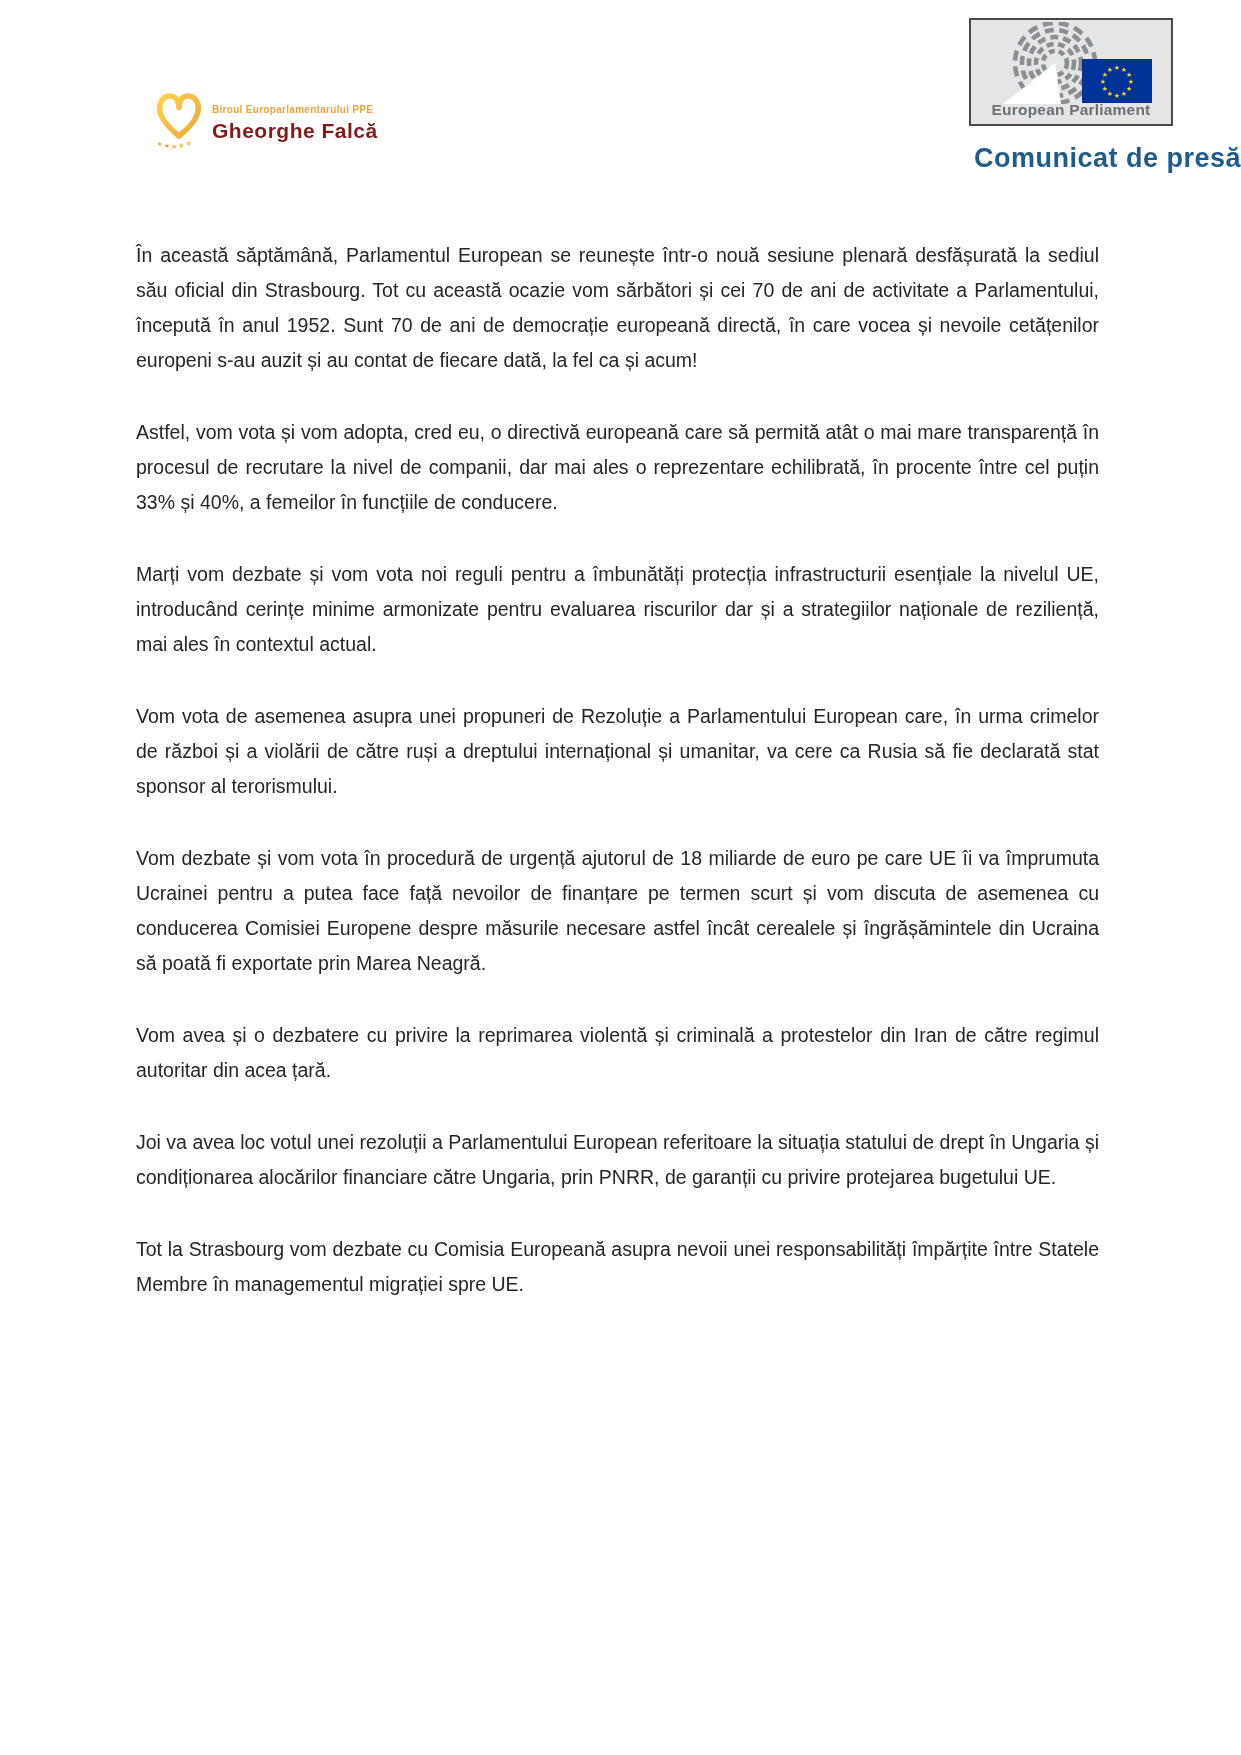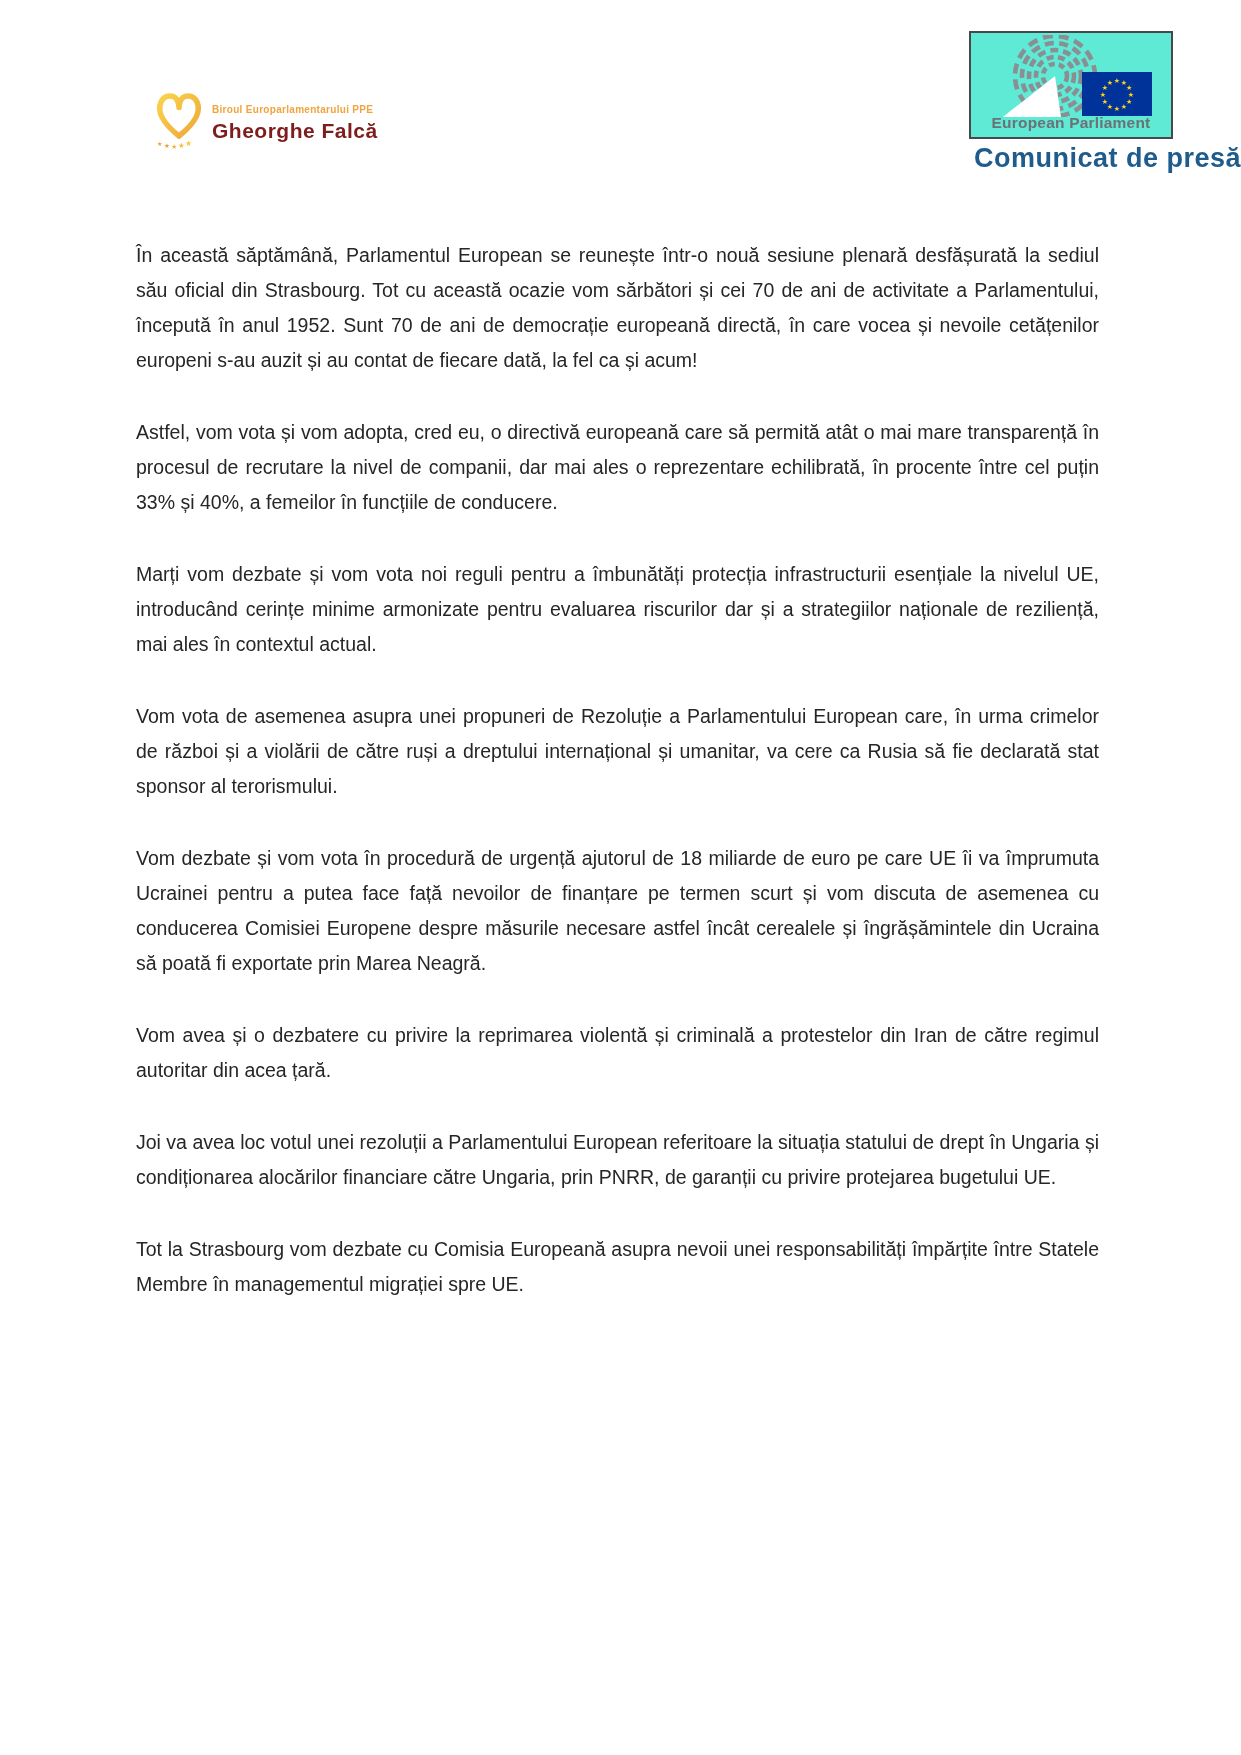--- a/index.html
+++ b/index.html
@@ -20,22 +20,22 @@
     font-size:10px; font-weight:bold; color:#f0a43e; letter-spacing:0.3px;
     margin-bottom:1px;
   }
   .falca-name {
     font-size:21px; font-weight:bold; color:#7f1d1d; letter-spacing:0.5px;
     line-height:29px;
   }
 
   
   .ep-logo {
-    position:absolute; left:969px; top:31px; width:204px; height:108px;
-    border:2px solid #45494d; box-sizing:border-box; background:#5eead4;
+    position:absolute; left:969px; top:18px; width:204px; height:108px;
+    border:2px solid #45494d; box-sizing:border-box; background:#e5e5e5;
   }
   .ep-graphic { position:absolute; left:0; top:2px; width:200px; height:82px; }
   .ep-label {
     position:absolute; left:0; right:0; bottom:5px; text-align:center;
     font-size:15.5px; color:#6c7176; letter-spacing:0.2px; font-weight:bold;
   }
 
   
   .doc-title {
     position:absolute; top:143px; left:0; right:0; margin:0;

